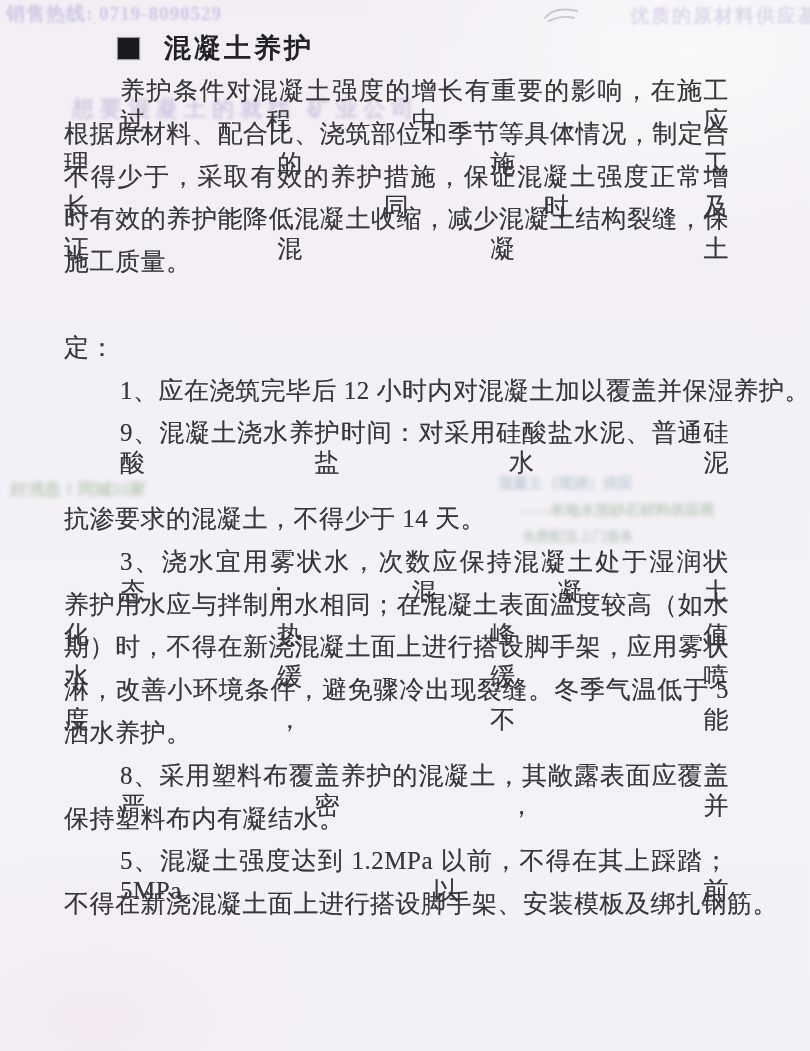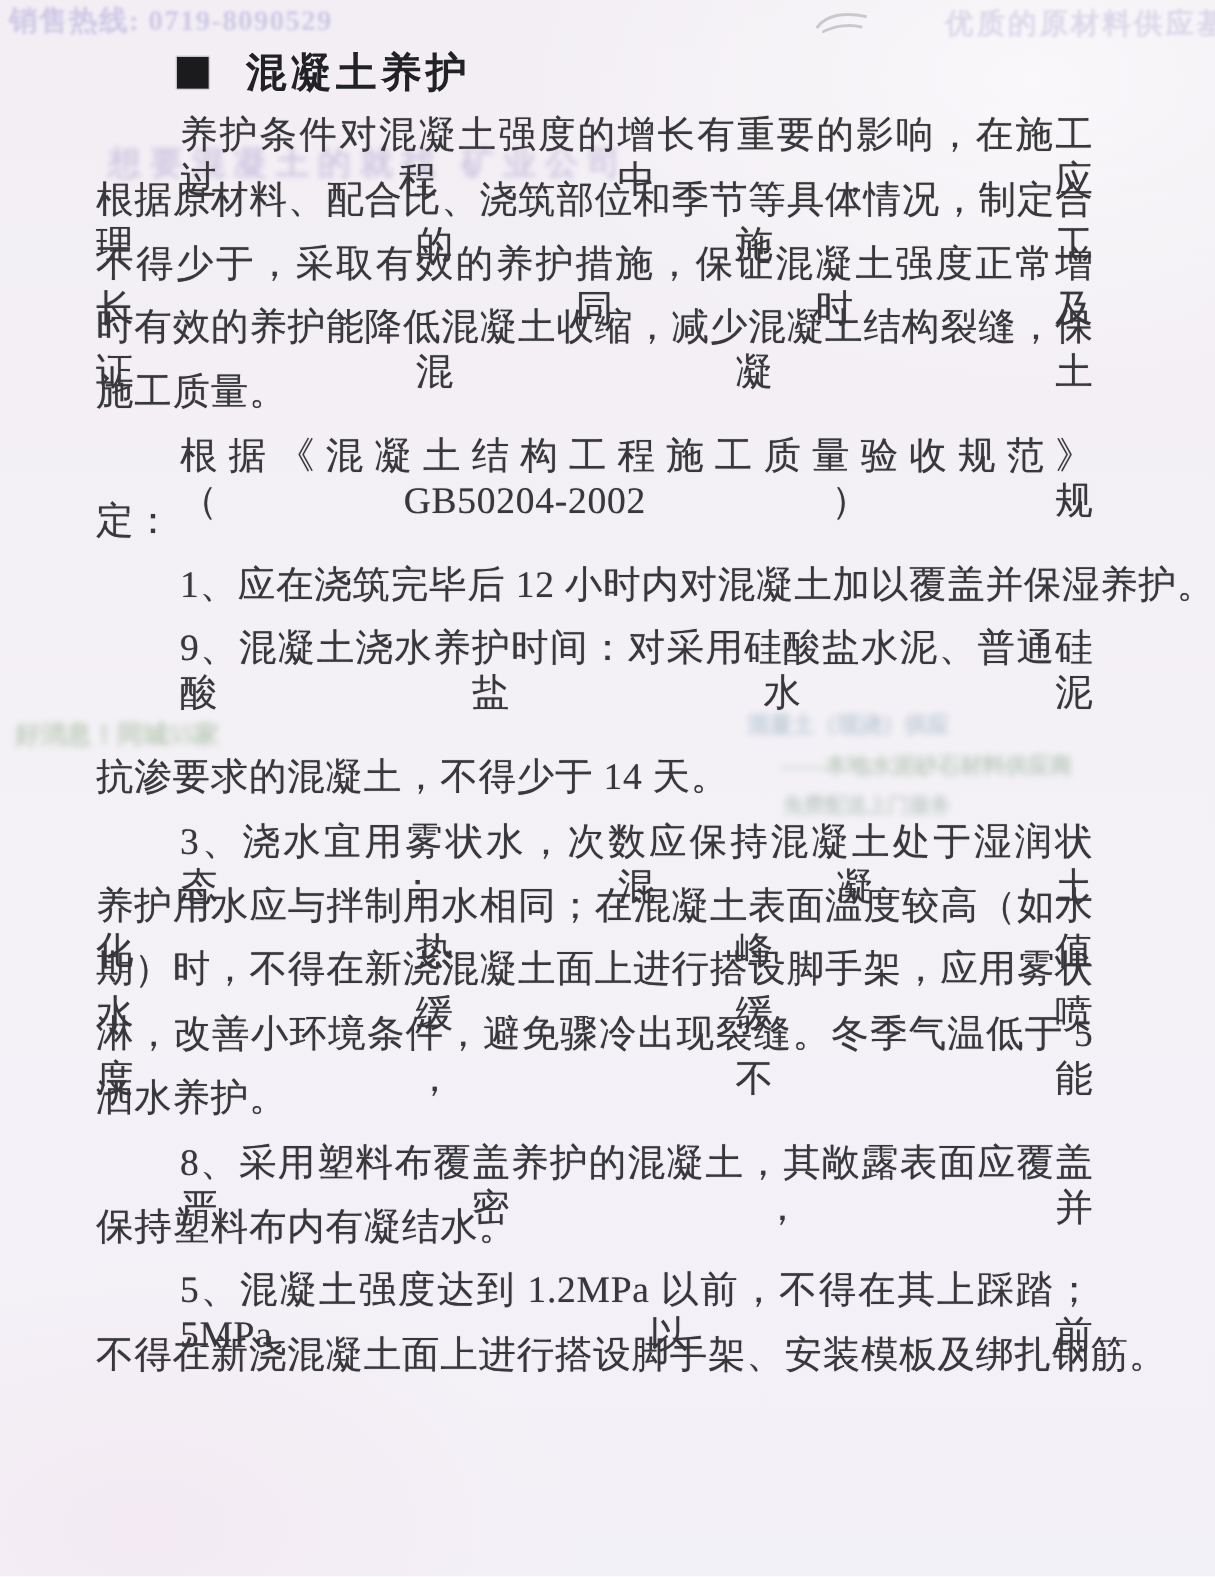--- a/index.html
+++ b/index.html
@@ -57,21 +57,20 @@
   <div class="title">
     <span class="bullet"></span>
     <span class="title-text">混凝土养护</span>
   </div>
 
   <div class="line full indent" style="top:76px">养护条件对混凝土强度的增长有重要的影响，在施工过程中，应</div>
   <div class="line full" style="top:119px">根据原材料、配合比、浇筑部位和季节等具体情况，制定合理的施工</div>
   <div class="line full" style="top:162px">不得少于，采取有效的养护措施，保证混凝土强度正常增长。同时及</div>
   <div class="line full" style="top:204px">时有效的养护能降低混凝土收缩，减少混凝土结构裂缝，保证混凝土</div>
   <div class="line" style="top:247px">施工质量。</div>
-  <div class="line full indent" style="top:290px">根据《混凝土结构工程施工质量验收规范》（GB50204-2002）规</div>
   <div class="line" style="top:333px">定：</div>
   <div class="line indent" style="top:376px">1、应在浇筑完毕后 12 小时内对混凝土加以覆盖并保湿养护。</div>
   <div class="line full indent" style="top:418px">9、混凝土浇水养护时间：对采用硅酸盐水泥、普通硅酸盐水泥</div>
   <div class="line" style="top:504px">抗渗要求的混凝土，不得少于 14 天。</div>
   <div class="line full indent" style="top:547px">3、浇水宜用雾状水，次数应保持混凝土处于湿润状态；混凝土</div>
   <div class="line full" style="top:590px">养护用水应与拌制用水相同；在混凝土表面温度较高（如水化热峰值</div>
   <div class="line full" style="top:632px">期）时，不得在新浇混凝土面上进行搭设脚手架，应用雾状水缓缓喷</div>
   <div class="line full" style="top:675px">淋，改善小环境条件，避免骤冷出现裂缝。冬季气温低于 5 度，不能</div>
   <div class="line" style="top:718px">洒水养护。</div>
   <div class="line full indent" style="top:761px">8、采用塑料布覆盖养护的混凝土，其敞露表面应覆盖严密，并</div>

